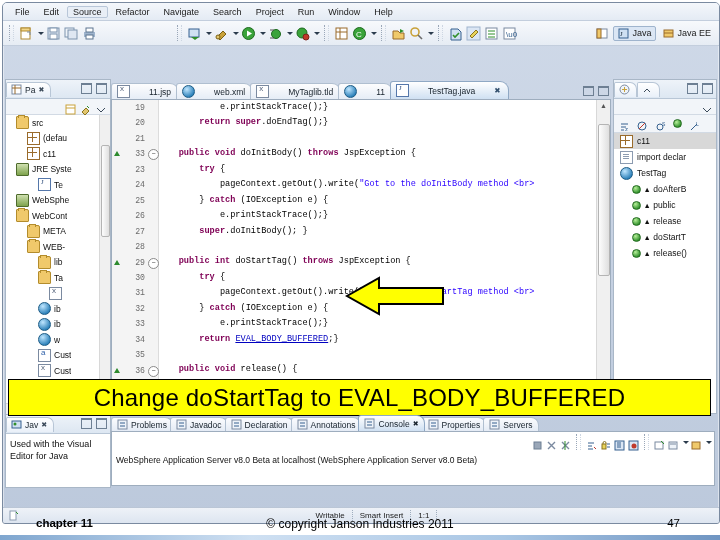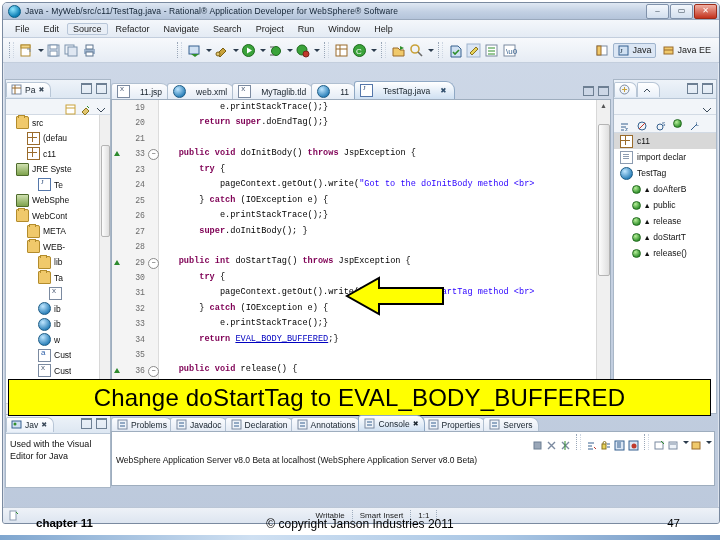--- a/index.html
+++ b/index.html
@@ -120,21 +120,21 @@
   .ic-tag::after{content:"a";position:absolute;left:2px;top:-2px;font-size:8px;color:#2d5fa8;}
 
   
   #veview{left:2px;top:337px;width:104px;height:72px;}
   .ve-text{font-size:9px;color:#111;padding:4px 4px 0 4px;line-height:12px;}
 
   
   #editor{left:108px;top:2px;width:500px;height:333px;border:none;background:transparent;}
   .etabbar{height:20px;position:relative;display:flex;align-items:flex-end;}
   .etab{
-    display:flex;align-items:center;gap:10px;height:16px;box-sizing:border-box;
+    display:flex;align-items:center;gap:19px;height:16px;box-sizing:border-box;
     padding:0 7px 0 5px;font-size:8.5px;color:#16212b;white-space:nowrap;
     background:linear-gradient(#fdfdfe,#e6edf6);
     border:1px solid #b0bfd0;border-bottom:none;border-radius:3px 9px 0 0;margin-right:-3px;
   }
   .etab.active{background:linear-gradient(#ffffff,#cfe0f2);border-color:#8fa8c4;z-index:2;height:18px;}
   .etab .x{font-size:7.5px;color:#33506e;}
   .etab-ctrl{position:absolute;right:2px;bottom:3px;display:flex;gap:4px;}
   .etab-ctrl i{display:block;width:9px;height:7px;border:1px solid #6d7f93;border-top-width:2px;}
 
   .codewrap{
@@ -216,29 +216,20 @@
   .f-right{position:absolute;right:40px;top:3px;font-size:11.5px;color:#000;}
   .f-ribbon{position:absolute;left:0;bottom:0;width:720px;height:5px;background:linear-gradient(90deg,#7fa6cf,#cfe0f2 35%,#a9c6e4 70%,#6f95c2);}
 </style>
 </head>
 <body>
 
 <div class="slide">
 
   <div class="win">
 
-    <div class="titlebar">
-      <div class="tb-icon"></div>
-      <div class="tb-title">Java - MyWeb/src/c11/TestTag.java - Rational® Application Developer for WebSphere® Software</div>
-      <div class="tb-btns">
-        <div class="tb-btn">–</div>
-        <div class="tb-btn">▭</div>
-        <div class="tb-btn close">✕</div>
-      </div>
-    </div>
 
     <div class="menubar">
       <div class="menuitem">File</div>
       <div class="menuitem">Edit</div>
       <div class="menuitem sel">Source</div>
       <div class="menuitem">Refactor</div>
       <div class="menuitem">Navigate</div>
       <div class="menuitem">Search</div>
       <div class="menuitem">Project</div>
       <div class="menuitem">Run</div>

